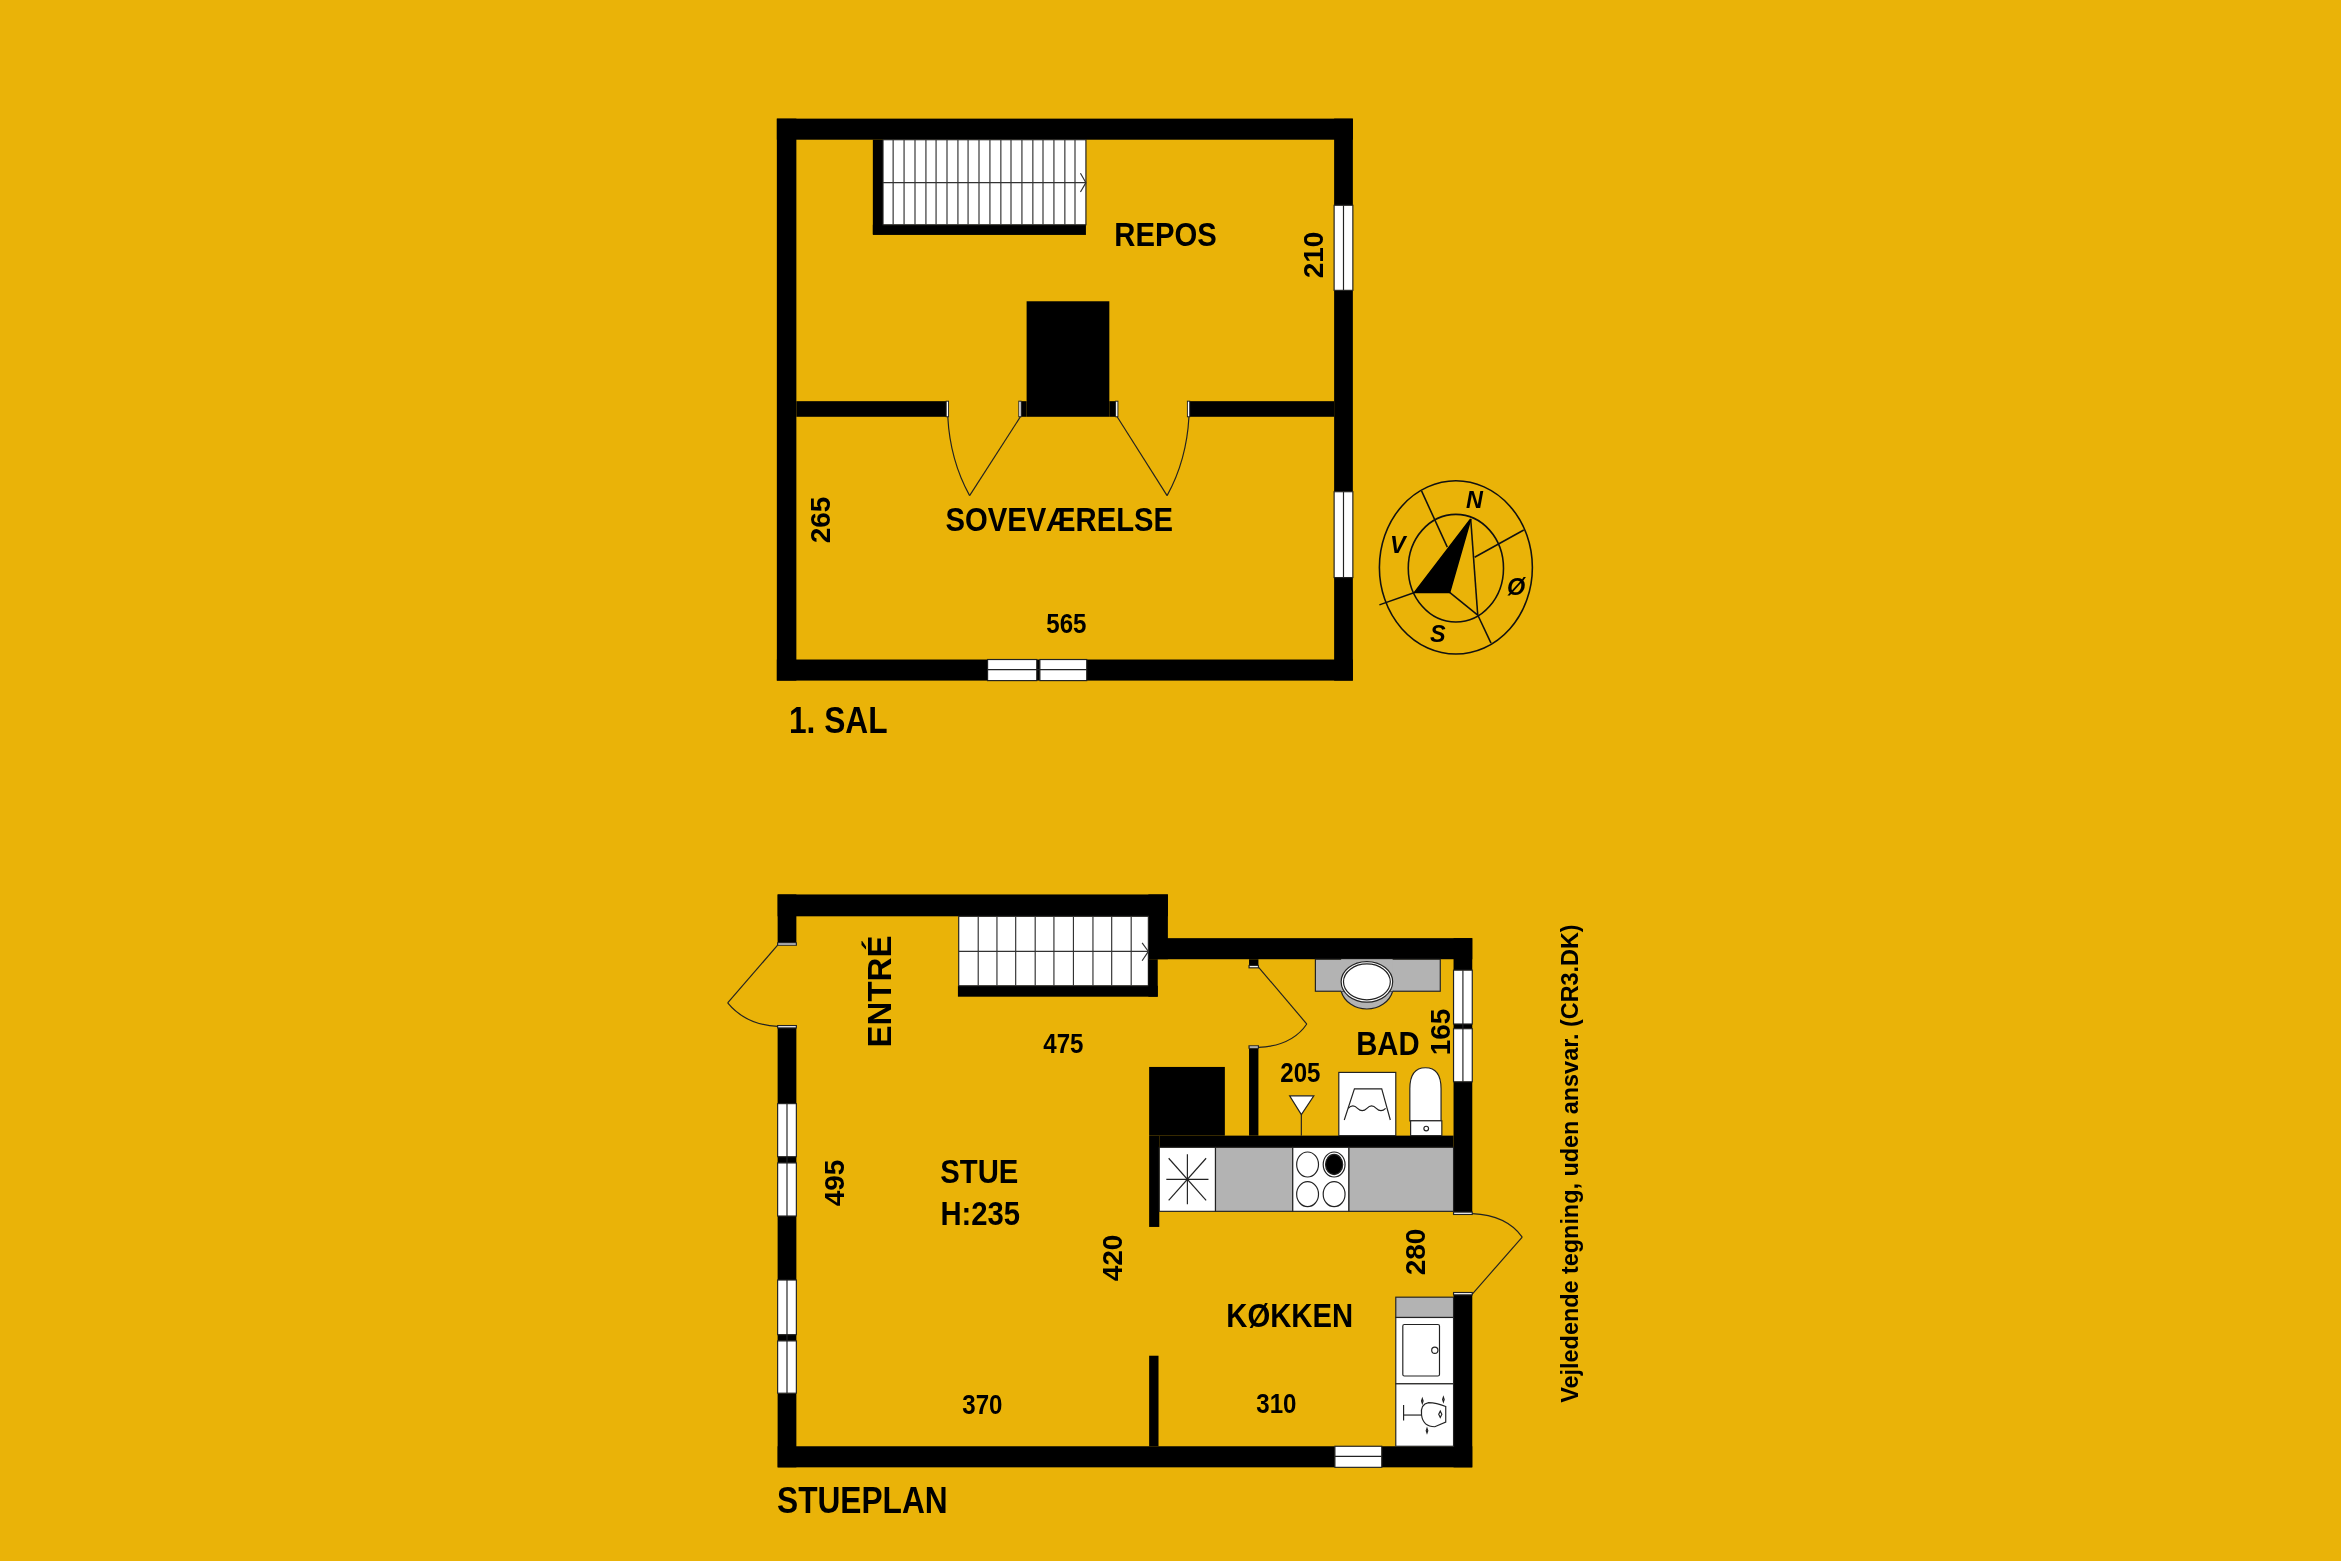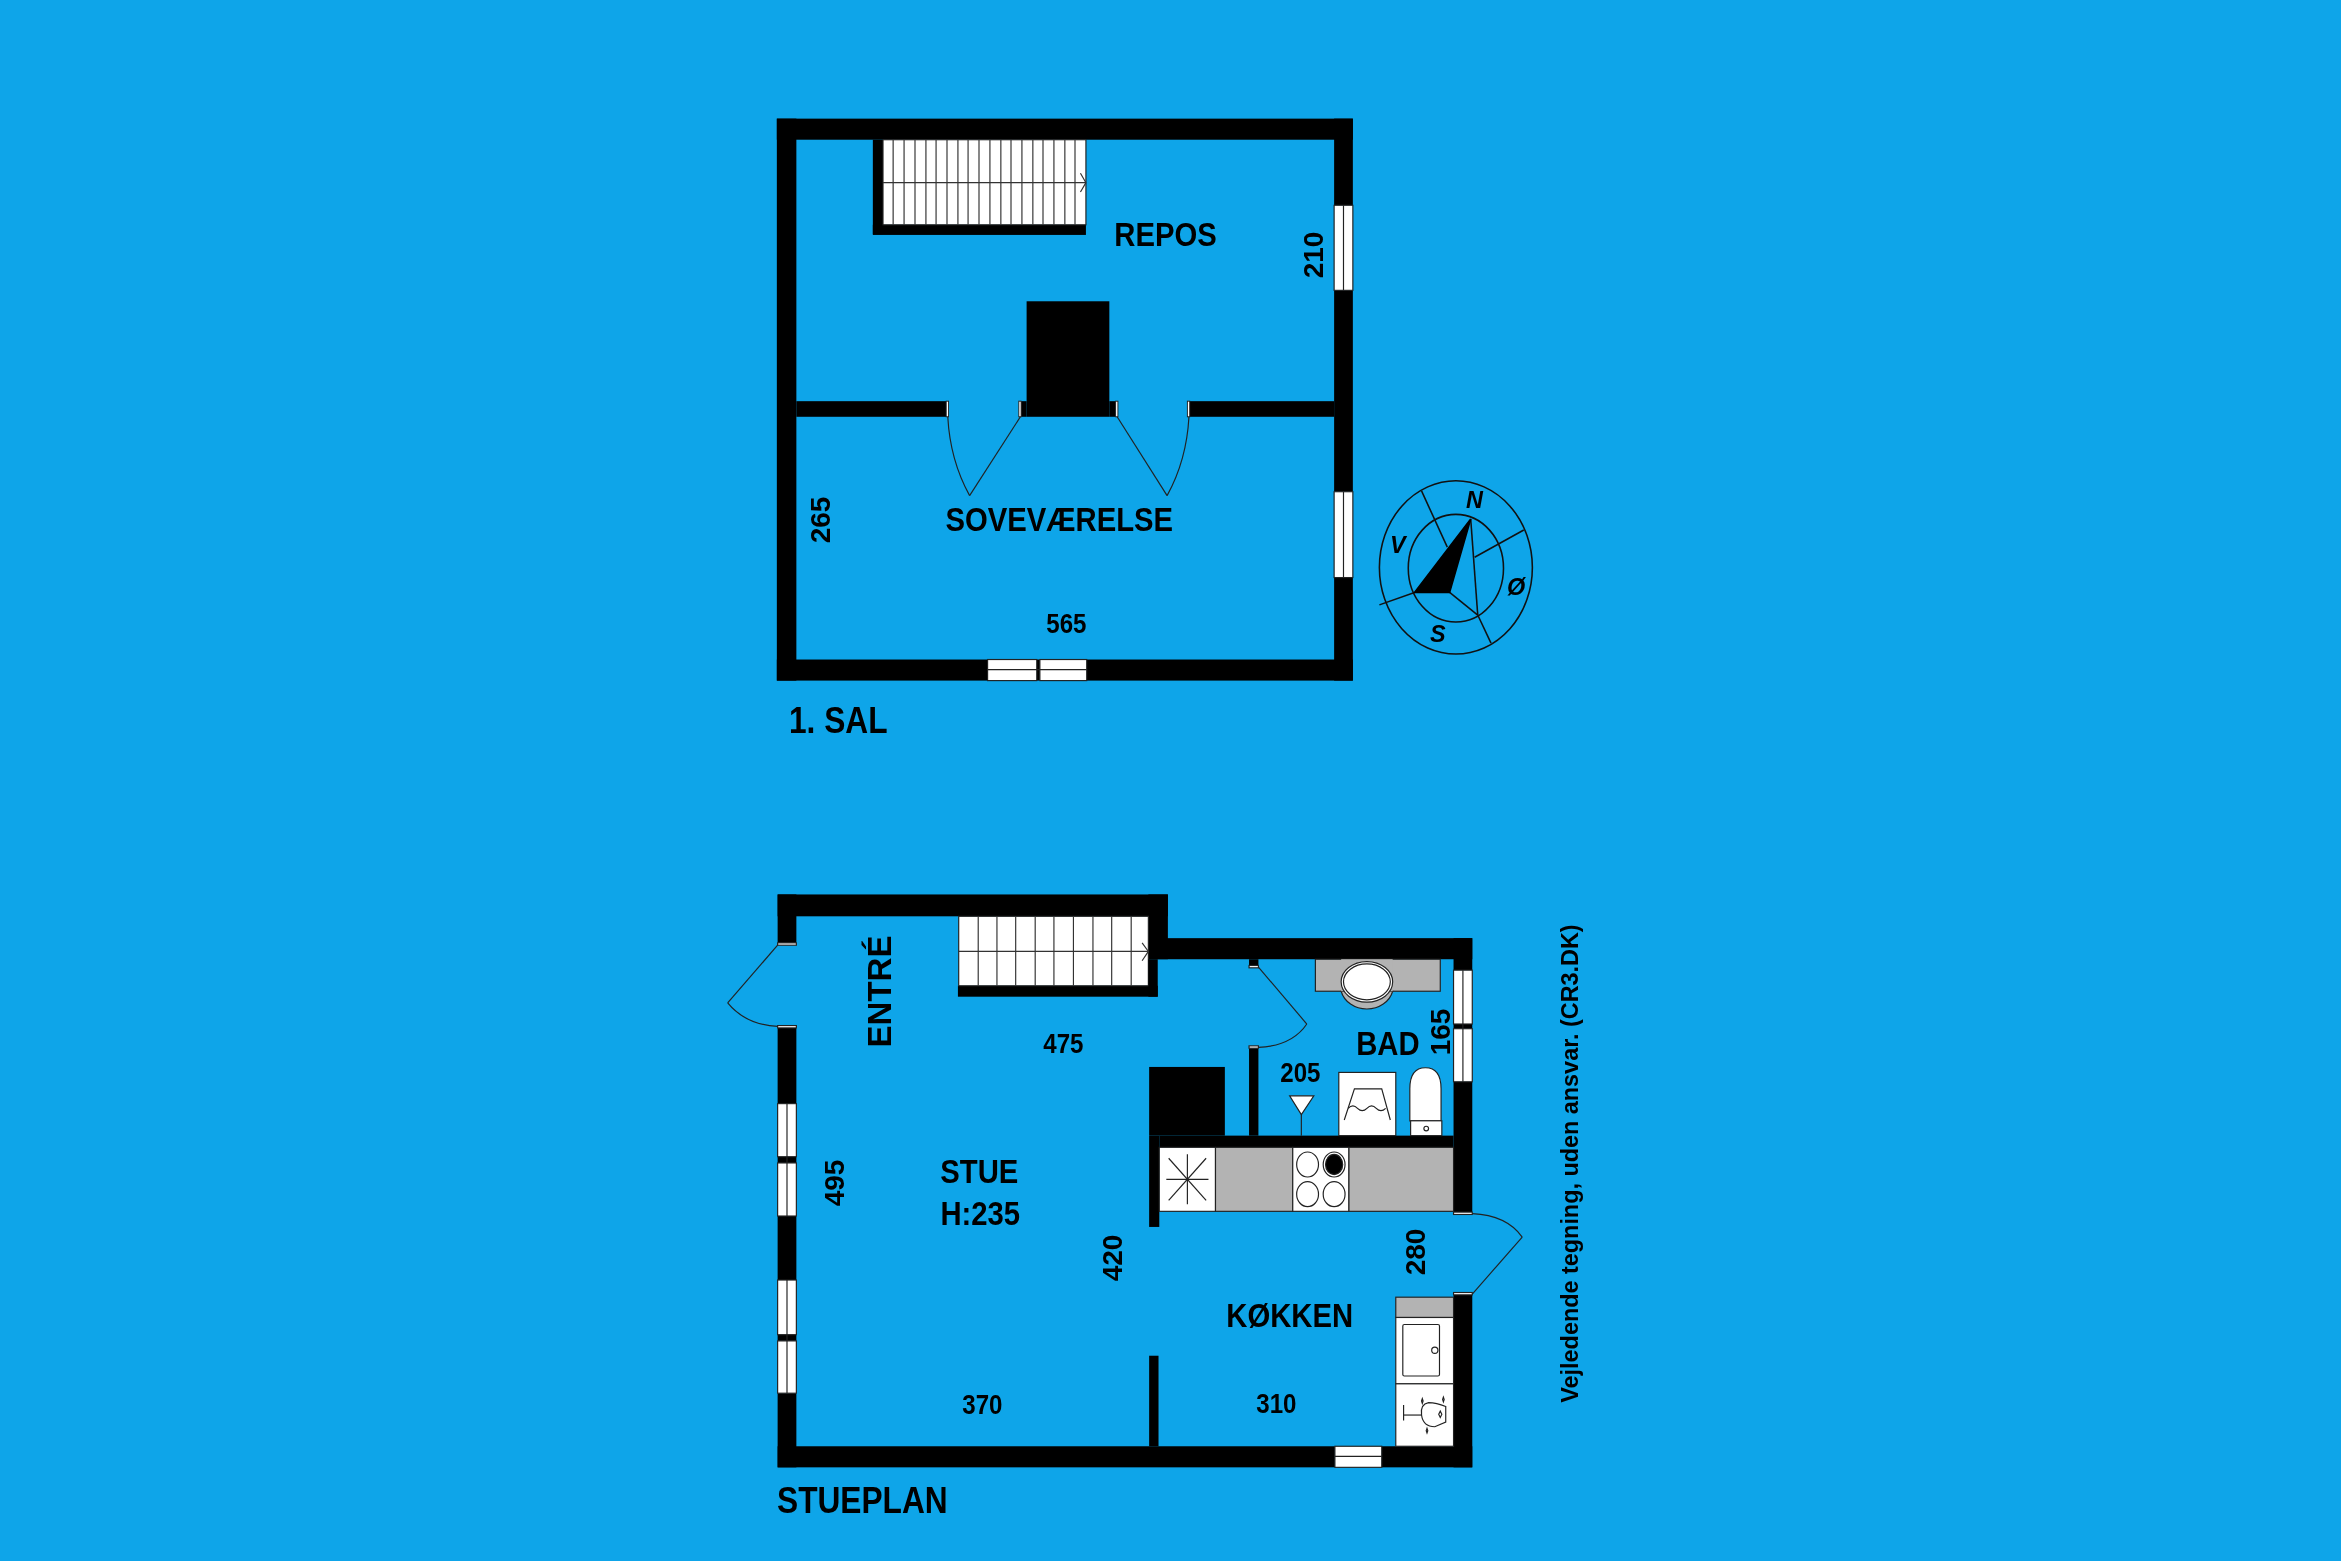--- a/index.html
+++ b/index.html
@@ -1,16 +1,16 @@
 <!DOCTYPE html>
 <html style="font-size:12.5px"><head>
 <meta charset="utf-8">
 <style>
   html, body { margin: 0; padding: 0; background: #ffffff; }
-  #canvas { position: relative; width: 2342px; height: 1561px; background: #0ea5e9; overflow: hidden; }
+  #canvas { position: relative; width: 2342px; height: 1561px; background: #eab308; overflow: hidden; }
   #plan-svg { position: absolute; left: 0; top: 0; }
   .lbl { position: absolute; font-family: "Liberation Sans", "DejaVu Sans", sans-serif; font-weight: bold; color: #000; white-space: nowrap; line-height: 1; transform-origin: center center; }
   .room { font-size: 34px; transform: scaleX(0.86); }
   .dim { font-size: 28px; transform: scaleX(0.86); }
   .dimv { font-size: 28px; transform: rotate(-90deg); }
   .floor { font-size: 36px; transform: scaleX(0.88); transform-origin: left center; }
   .note { font-size: 23.4px; transform: rotate(-90deg); }
   .compass-l { font-size: 23.4px; font-style: italic; }
 </style>
 </head>

